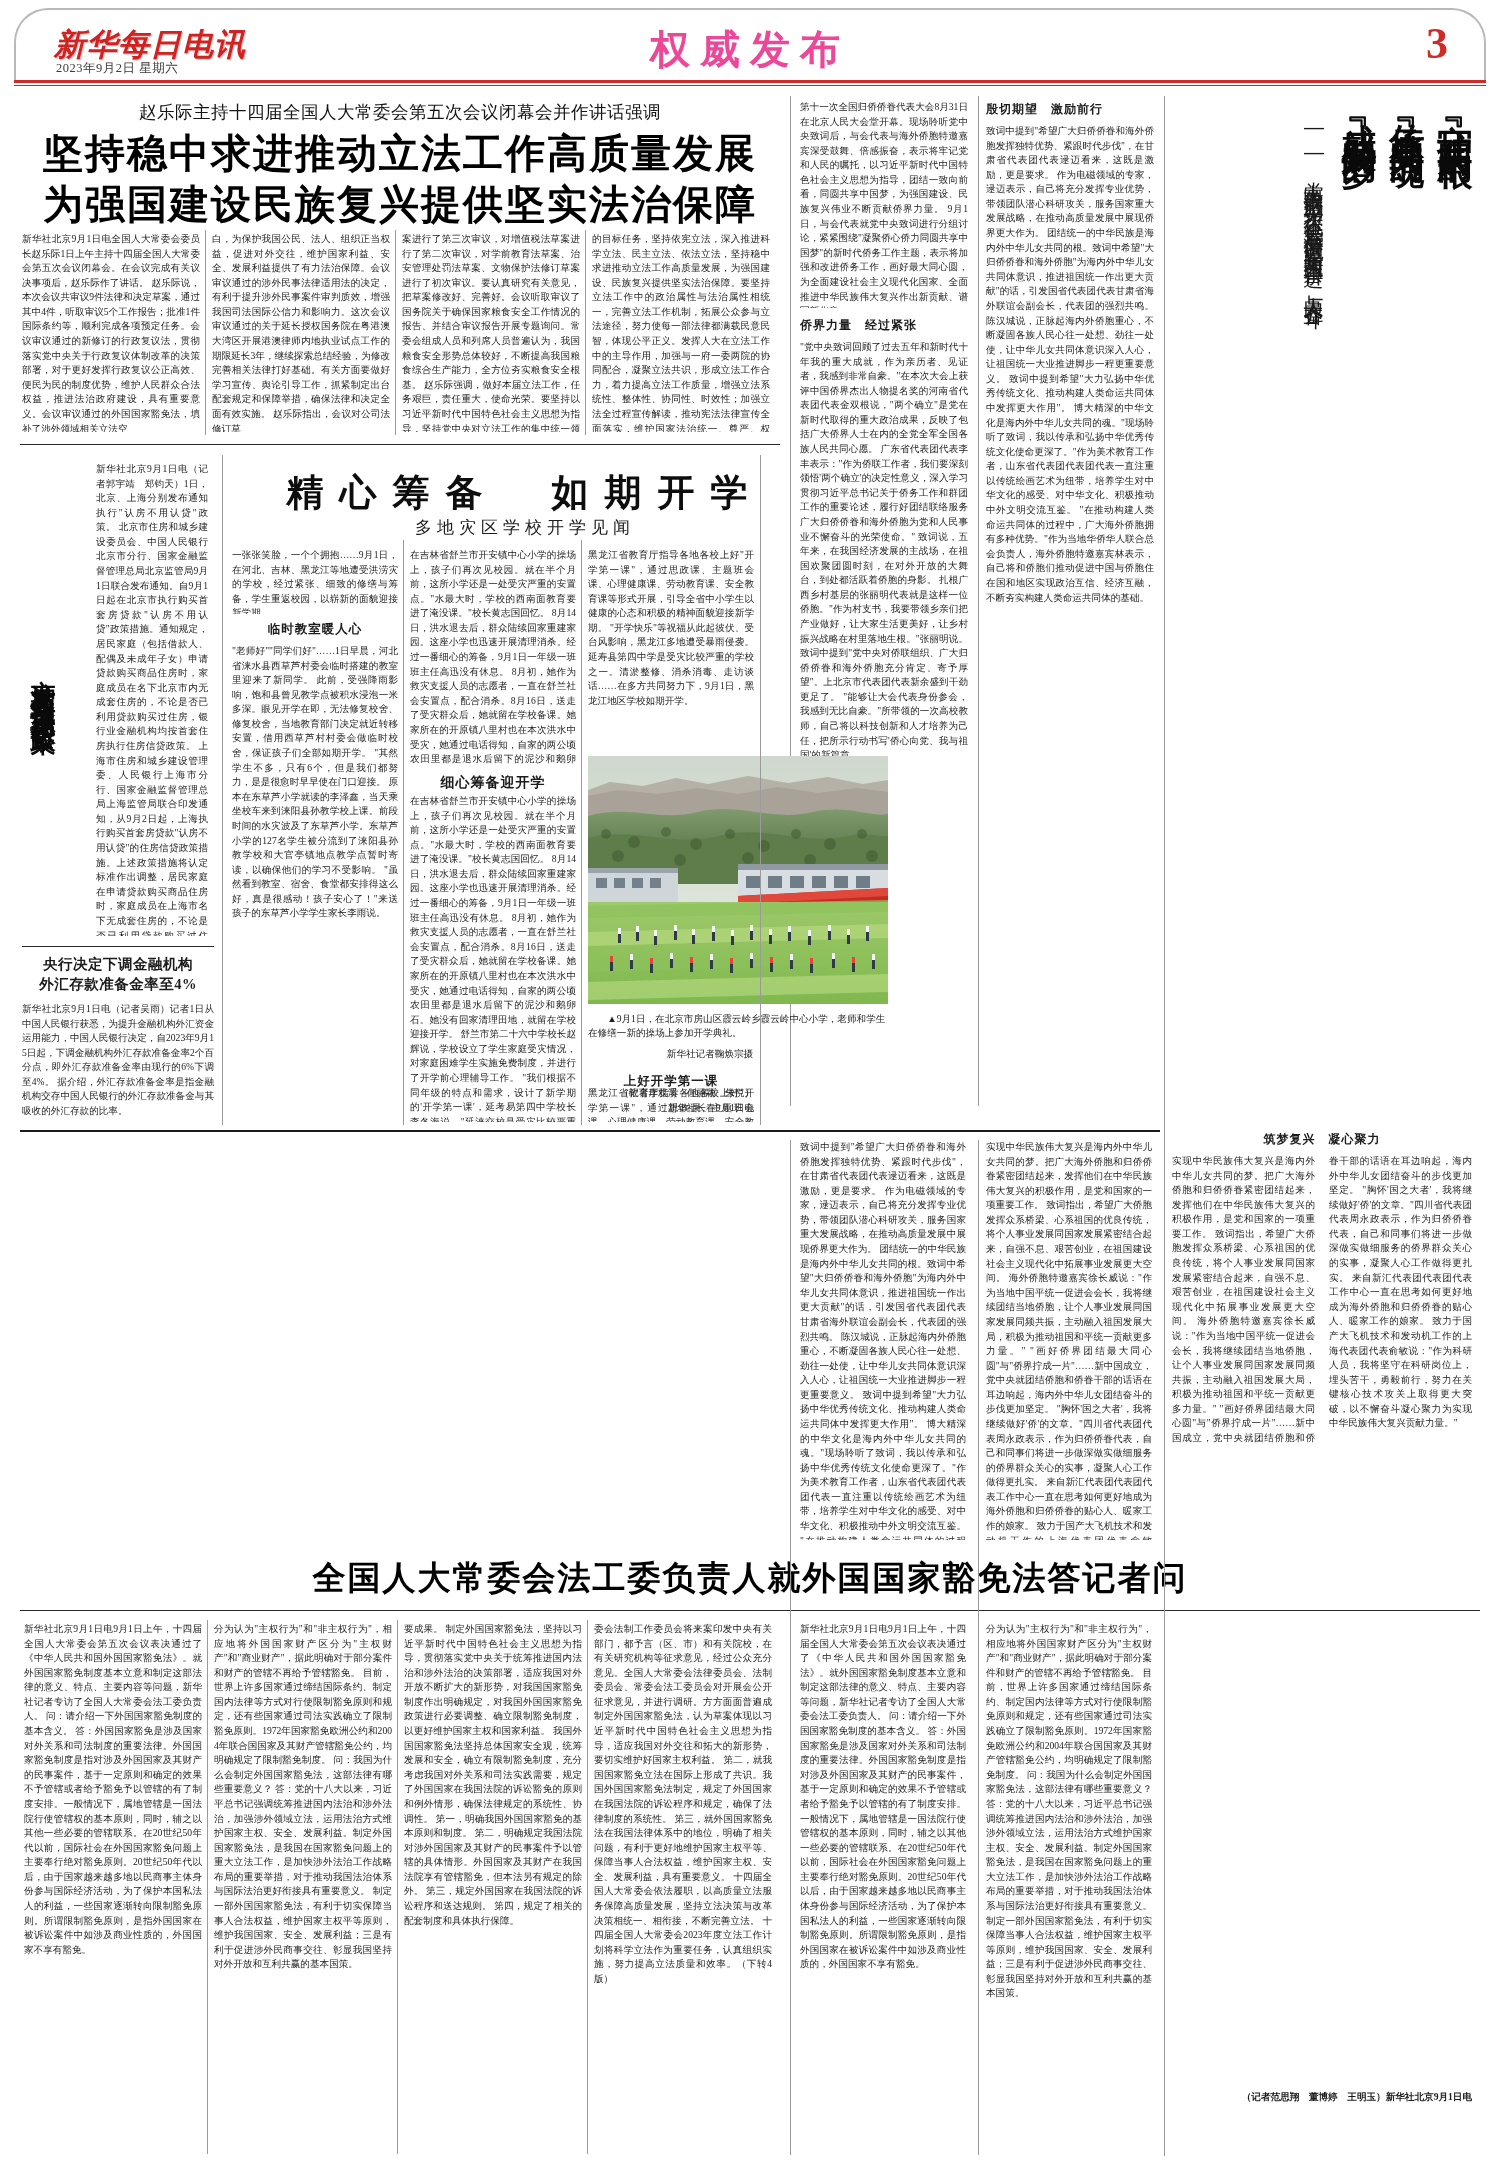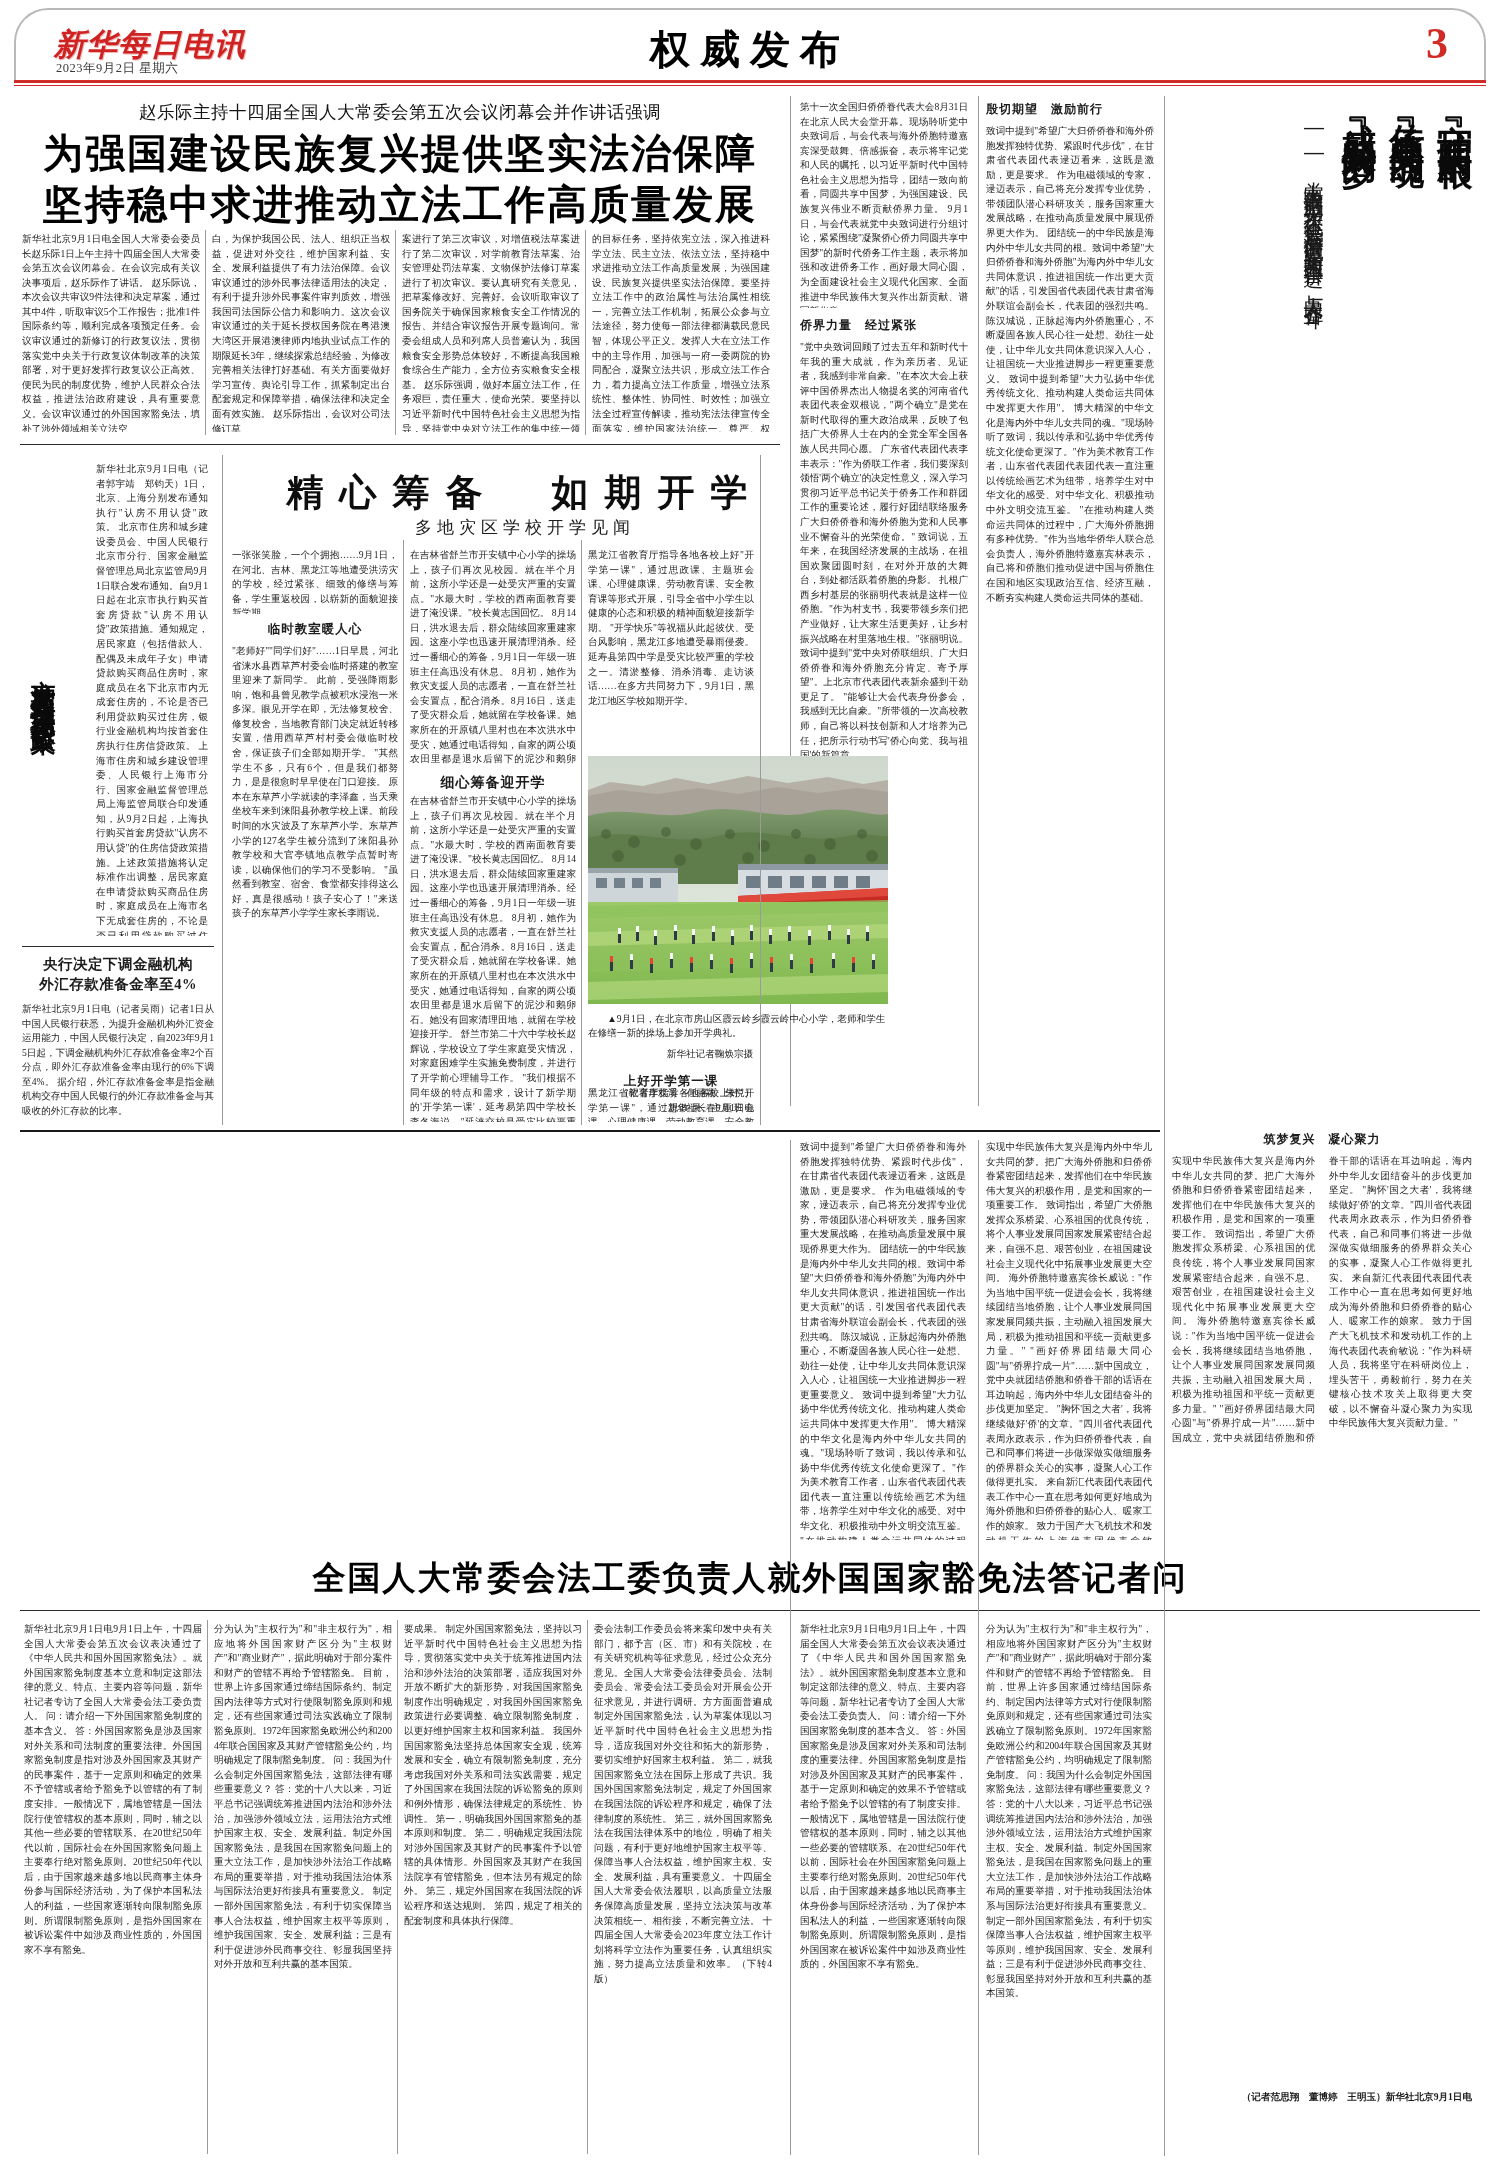--- a/index.html
+++ b/index.html
@@ -25,21 +25,21 @@
     text-shadow:1px 1px 0 rgba(220,90,90,.45);
     font-style:italic;
     white-space:nowrap;
   }
   .mast-date{
     position:absolute;left:42px;top:52px;width:250px;
     font-size:12.5px;color:#3a3a3a;letter-spacing:.5px;white-space:nowrap;
   }
   .mast-title{
     position:absolute;left:0;top:14px;width:1472px;text-align:center;
-    font-size:40px;font-weight:bold;color:#000000;letter-spacing:10px;
+    font-size:40px;font-weight:bold;color:#ec4899;letter-spacing:10px;
     font-family:"Liberation Serif",serif;
   }
   .mast-pageno{
     position:absolute;right:38px;top:14px;
     font-size:44px;font-weight:bold;color:#d02b26;line-height:1;
   }
   .mast-rule{
     position:absolute;left:14px;top:80px;width:1472px;height:3px;background:#d02b26;
   }
   .mast-rule2{
@@ -139,22 +139,22 @@
     <div class="mast-logo">新华每日电讯</div>
     <div class="mast-date">2023年9月2日 星期六</div>
     <div class="mast-title">权威发布</div>
     <div class="mast-pageno">3</div>
   </div>
   <div class="mast-rule"></div>
   <div class="mast-rule2"></div>
 
   <div class="shoulder">赵乐际主持十四届全国人大常委会第五次会议闭幕会并作讲话强调</div>
   <div class="headline1">
+    <div>坚持稳中求进推动立法工作高质量发展</div>
     <div>为强国建设民族复兴提供坚实法治保障</div>
-    <div>坚持稳中求进推动立法工作高质量发展</div>
   </div>
 
   <div class="col" style="left:22px;top:232px;width:178px;height:200px;">新华社北京9月1日电全国人大常委会委员长赵乐际1日上午主持十四届全国人大常委会第五次会议闭幕会。在会议完成有关议决事项后，赵乐际作了讲话。
 赵乐际说，本次会议共审议9件法律和决定草案，通过其中4件，听取审议5个工作报告；批准1件国际条约等，顺利完成各项预定任务。会议审议通过的新修订的行政复议法，贯彻落实党中央关于行政复议体制改革的决策部署，对于更好发挥行政复议公正高效、便民为民的制度优势，维护人民群众合法权益，推进法治政府建设，具有重要意义。会议审议通过的外国国家豁免法，填补了涉外领域相关立法空</div>
   <div class="col" style="left:212px;top:232px;width:178px;height:200px;">白，为保护我国公民、法人、组织正当权益，促进对外交往，维护国家利益、安全、发展利益提供了有力法治保障。会议审议通过的涉外民事法律适用法的决定，有利于提升涉外民事案件审判质效，增强我国司法国际公信力和影响力。这次会议审议通过的关于延长授权国务院在粤港澳大湾区开展港澳律师内地执业试点工作的期限延长3年，继续探索总结经验，为修改完善相关法律打好基础。有关方面要做好学习宣传、舆论引导工作，抓紧制定出台配套规定和保障举措，确保法律和决定全面有效实施。
 赵乐际指出，会议对公司法修订草</div>
   <div class="col" style="left:402px;top:232px;width:178px;height:200px;">案进行了第三次审议，对增值税法草案进行了第二次审议，对学前教育法草案、治安管理处罚法草案、文物保护法修订草案进行了初次审议。要认真研究有关意见，把草案修改好、完善好。会议听取审议了国务院关于确保国家粮食安全工作情况的报告、并结合审议报告开展专题询问。常委会组成人员和列席人员普遍认为，我国粮食安全形势总体较好，不断提高我国粮食综合生产能力，全方位夯实粮食安全根基。
 赵乐际强调，做好本届立法工作，任务艰巨，责任重大，使命光荣。要坚持以习近平新时代中国特色社会主义思想为指导，坚持党中央对立法工作的集中统一领导，紧紧围绕实现党的二十大确定</div>
   <div class="col" style="left:592px;top:232px;width:178px;height:200px;">的目标任务，坚持依宪立法，深入推进科学立法、民主立法、依法立法，坚持稳中求进推动立法工作高质量发展，为强国建设、民族复兴提供坚实法治保障。要坚持立法工作中的政治属性与法治属性相统一，完善立法工作机制，拓展公众参与立法途径，努力使每一部法律都满载民意民智，体现公平正义。发挥人大在立法工作中的主导作用，加强与一府一委两院的协同配合，凝聚立法共识，形成立法工作合力，着力提高立法工作质量，增强立法系统性、整体性、协同性、时效性；加强立法全过程宣传解读，推动宪法法律宣传全面落实，维护国家法治统一、尊严、权威。</div>
 

